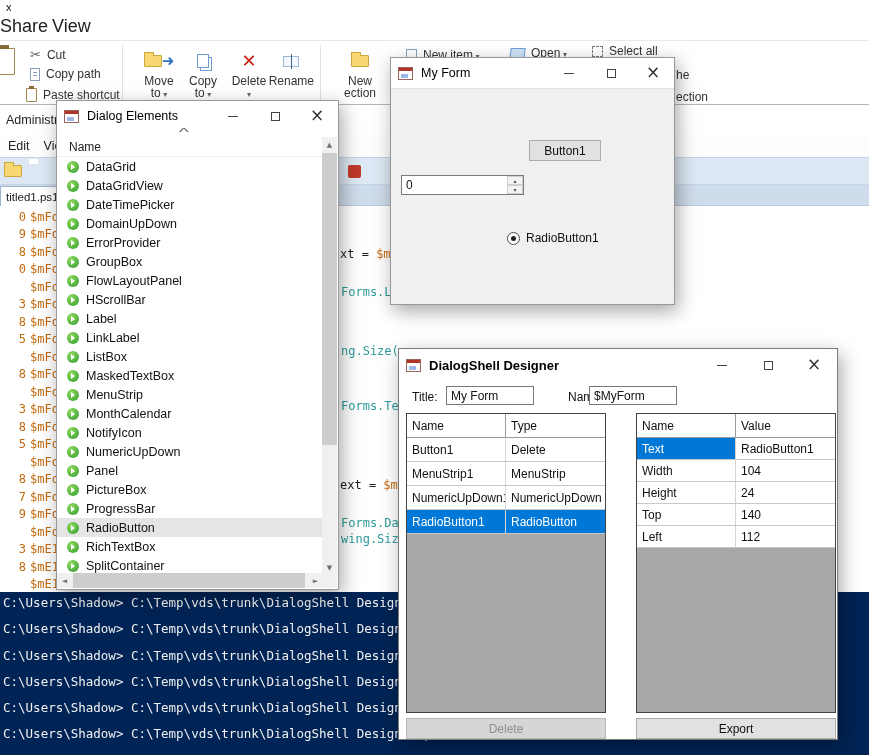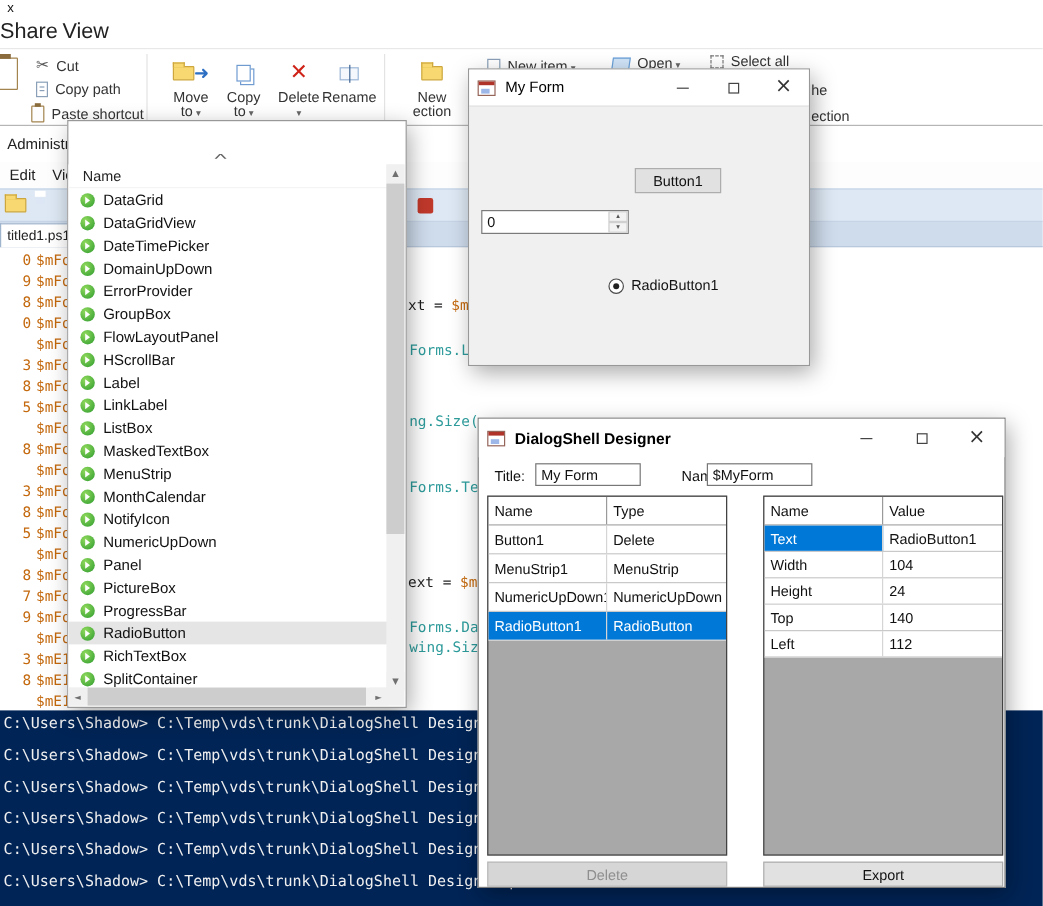--- a/index.html
+++ b/index.html
@@ -179,21 +179,21 @@
       <div class="lbl">Copy</div>
       <div class="lbl has-caret">to</div>
     </div>
     <div class="exp-big" style="left:226px;top:47px;">
       <div class="bigicon">
           <span class="ico-x-red">✕</span>
         </div>
       <div class="lbl">Delete</div>
       <div class="lbl caret-only"></div>
     </div>
-    <div class="exp-big" style="left:268px;top:47px;">
+    <div class="exp-big" style="left:268px;top:47px;text-align:right;">
       <div class="bigicon">
           <span class="ico-rename"></span>
         </div>
       <div class="lbl">Rename</div>
     </div>
 
     <div class="vsep" style="left:320px;"></div>
 
     <div class="exp-big" style="left:326px;top:47px;margin-left:11px;">
       <div class="bigicon">
@@ -343,20 +343,35 @@
           <div class="con-line"><span>C:\Users\Shadow&gt; C:\Temp\vds\trunk\DialogShell Designer.ps1</span></div>
           <div class="con-line"><span>C:\Users\Shadow&gt; C:\Temp\vds\trunk\DialogShell Designer.ps1</span></div>
           <div class="con-line"><span>C:\Users\Shadow&gt; C:\Temp\vds\trunk\DialogShell Designer.ps1</span></div>
           <div class="con-line"><span>C:\Users\Shadow&gt; C:\Temp\vds\trunk\DialogShell Designer.ps1</span></div>
           <div class="con-line"><span>C:\Users\Shadow&gt; C:\Temp\vds\trunk\DialogShell Designer.ps1</span></div>
         </div>
     </div>
   </div>
 
   <div class="win" id="win-toolbox">
+    <div class="titlebar">
+      <span class="t-icon form-icon"></span>
+      <span class="t-text">Dialog Elements</span>
+      <span class="t-controls">
+        <span class="t-btn">
+            <span class="glyph-min"></span>
+          </span>
+        <span class="t-btn">
+            <span class="glyph-max"></span>
+          </span>
+        <span class="t-btn">
+            <span class="glyph-close"></span>
+          </span>
+      </span>
+    </div>
     <span id="tb-chevron">^</span>
     <div id="tb-header">Name</div>
     <div id="tb-list">
 
     <div class="tb-row">
         <span class="tb-ico"></span>
         <span class="tb-label">DataGrid</span>
       </div>
         <div class="tb-row">
         <span class="tb-ico"></span>

